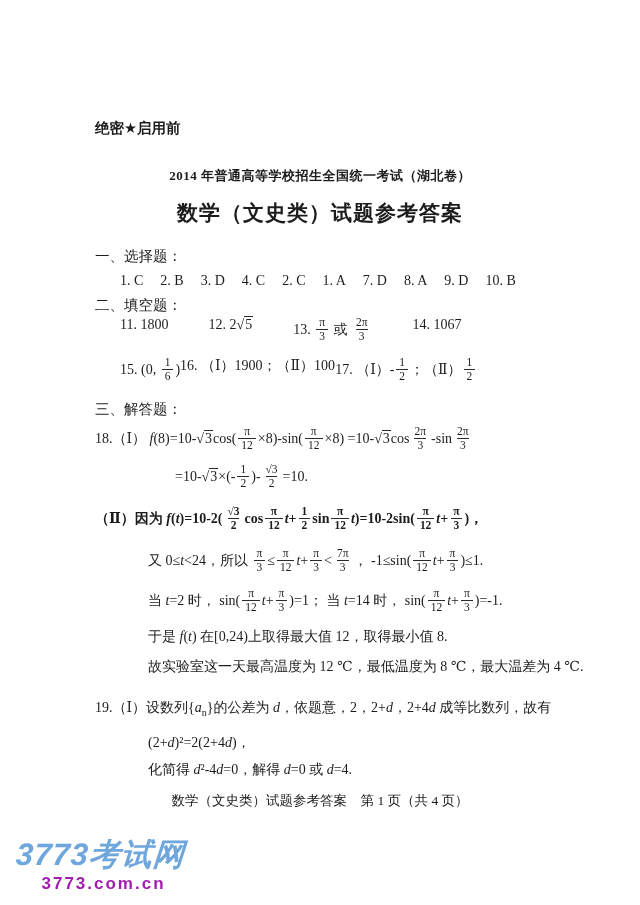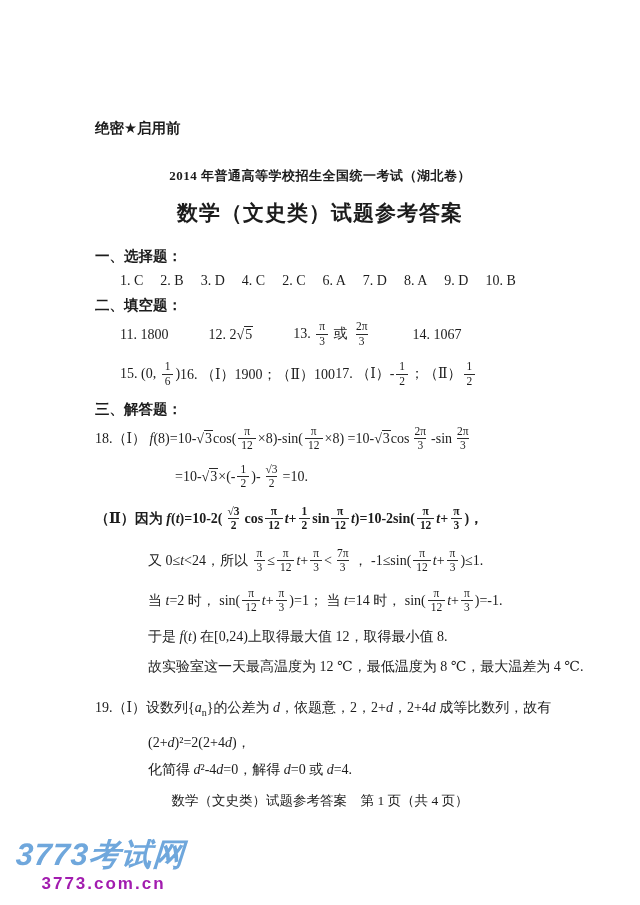--- a/index.html
+++ b/index.html
@@ -7,34 +7,34 @@
     position:relative;
     width:640px;height:905px;
     background:#fff;
     color:#1c1c1c;
     font-family:"Liberation Serif","DejaVu Serif",serif;
     overflow:hidden;
   }
   .content{padding:118px 95px 0 95px;}
   .heading{
     font-family:"Liberation Sans","DejaVu Sans",sans-serif;
-    font-weight:bold;font-size:14.5px;line-height:20px;
+    font-weight:normal;font-size:14.5px;line-height:20px;
   }
   #secret{font-family:"Liberation Sans","DejaVu Sans",sans-serif;
     font-weight:bold;font-size:14.5px;line-height:20px;}
   #t1{margin-top:26px;text-align:center;font-size:13px;font-weight:600;
       line-height:24px;letter-spacing:.5px;}
   #t2{margin-top:10px;text-align:center;font-size:21px;font-weight:bold;
       line-height:30px;letter-spacing:1px;
       font-family:"Liberation Sans","DejaVu Sans",sans-serif;}
   #h-choice{margin-top:18px;}
   #r-choice{margin-top:5px;margin-left:25px;display:flex;gap:17px;
       font-size:14px;line-height:20px;white-space:nowrap;}
   #h-fill{margin-top:4px;}
-  .fill-row{margin-left:25px;display:flex;align-items:center;
+  .fill-row{margin-left:25px;display:flex;
       font-size:14px;white-space:nowrap;}
   #r-fill1{margin-top:2px;gap:40px;height:36px;}
   #r-fill2{margin-top:4px;height:36px;}
   #h-sol{margin-top:6px;}
   .fline{font-size:14px;line-height:36px;white-space:nowrap;}
   .tline{font-size:14px;line-height:20px;white-space:nowrap;}
   #q18l1{margin-top:2px;}
   #q18l2{margin-top:2px;margin-left:80px;}
   #q18l3{margin-top:4px;margin-left:53px;}
   #q18l4{margin-top:6px;font-weight:bold;}
@@ -78,21 +78,21 @@
 
     <div id="h-choice" class="heading">一、选择题：</div>
 
     <div id="r-choice">
 
     <span>1. C</span>
         <span>2. B</span>
         <span>3. D</span>
         <span>4. C</span>
         <span>2. C</span>
-        <span>6. A</span>
+        <span>1. A</span>
         <span>7. D</span>
         <span>8. A</span>
         <span>9. D</span>
         <span>10. B</span>
       </div>
 
     <div id="h-fill" class="heading">二、填空题：</div>
 
     <div id="r-fill1" class="fill-row">
 

